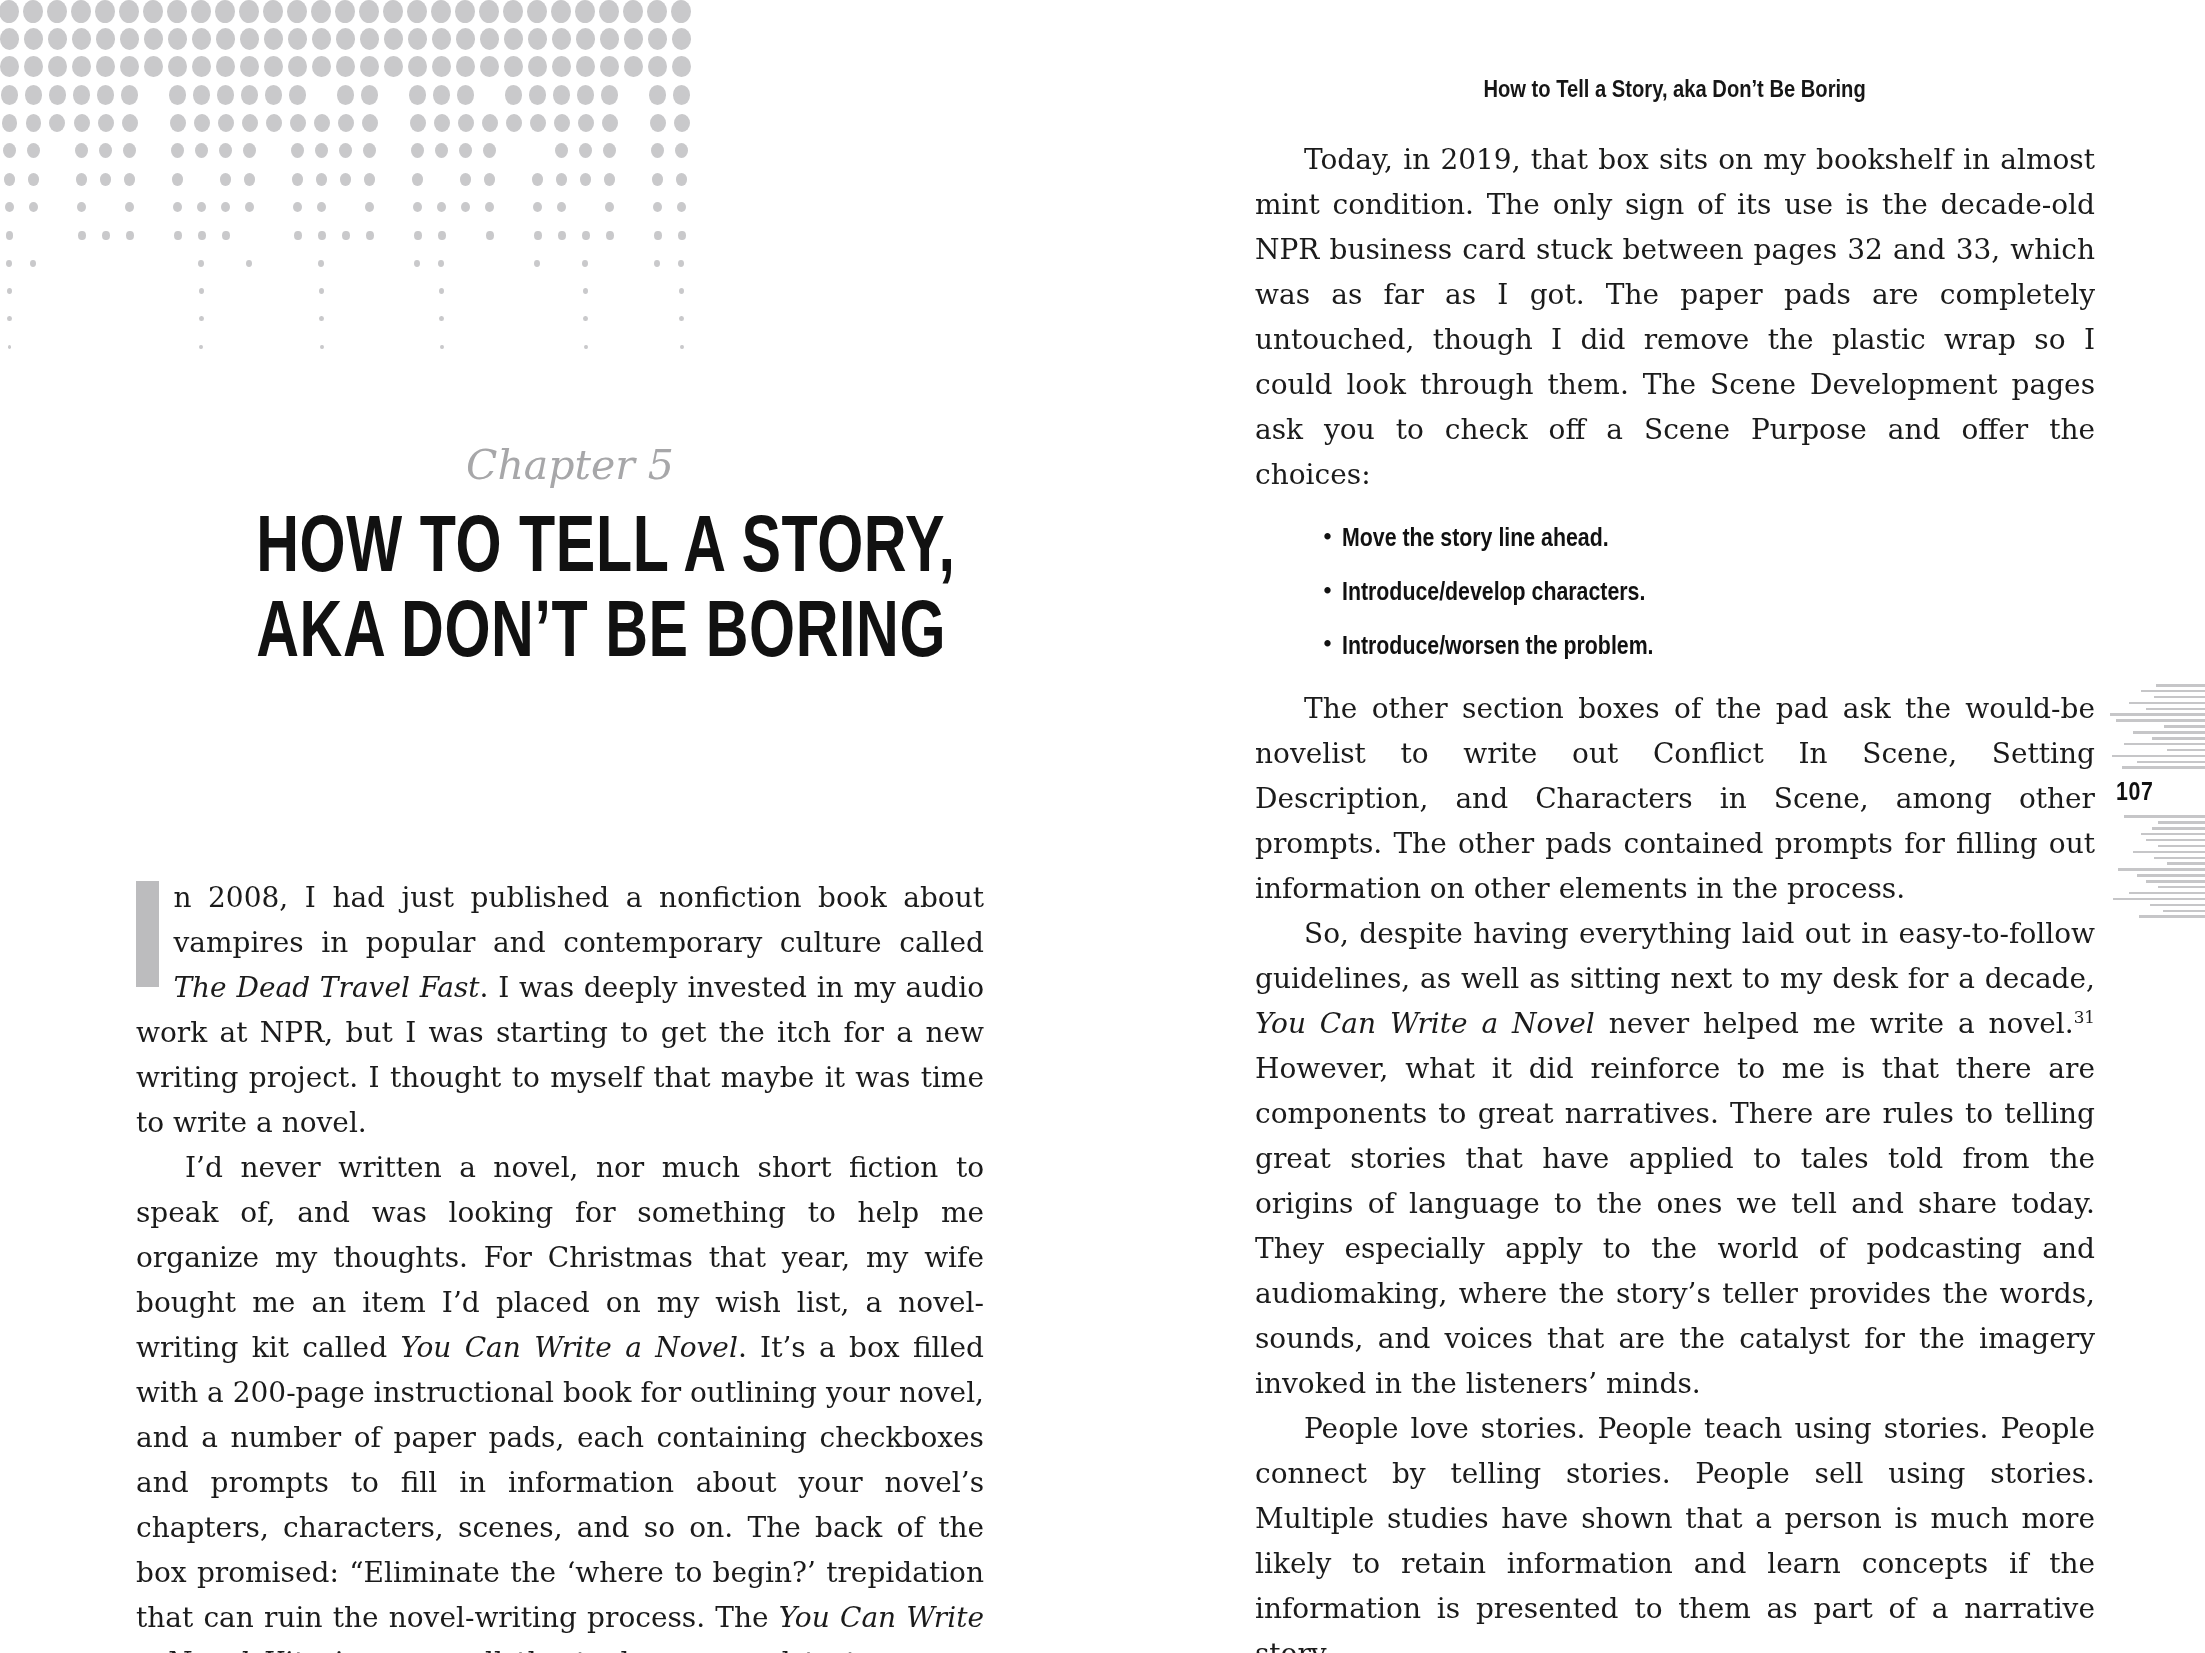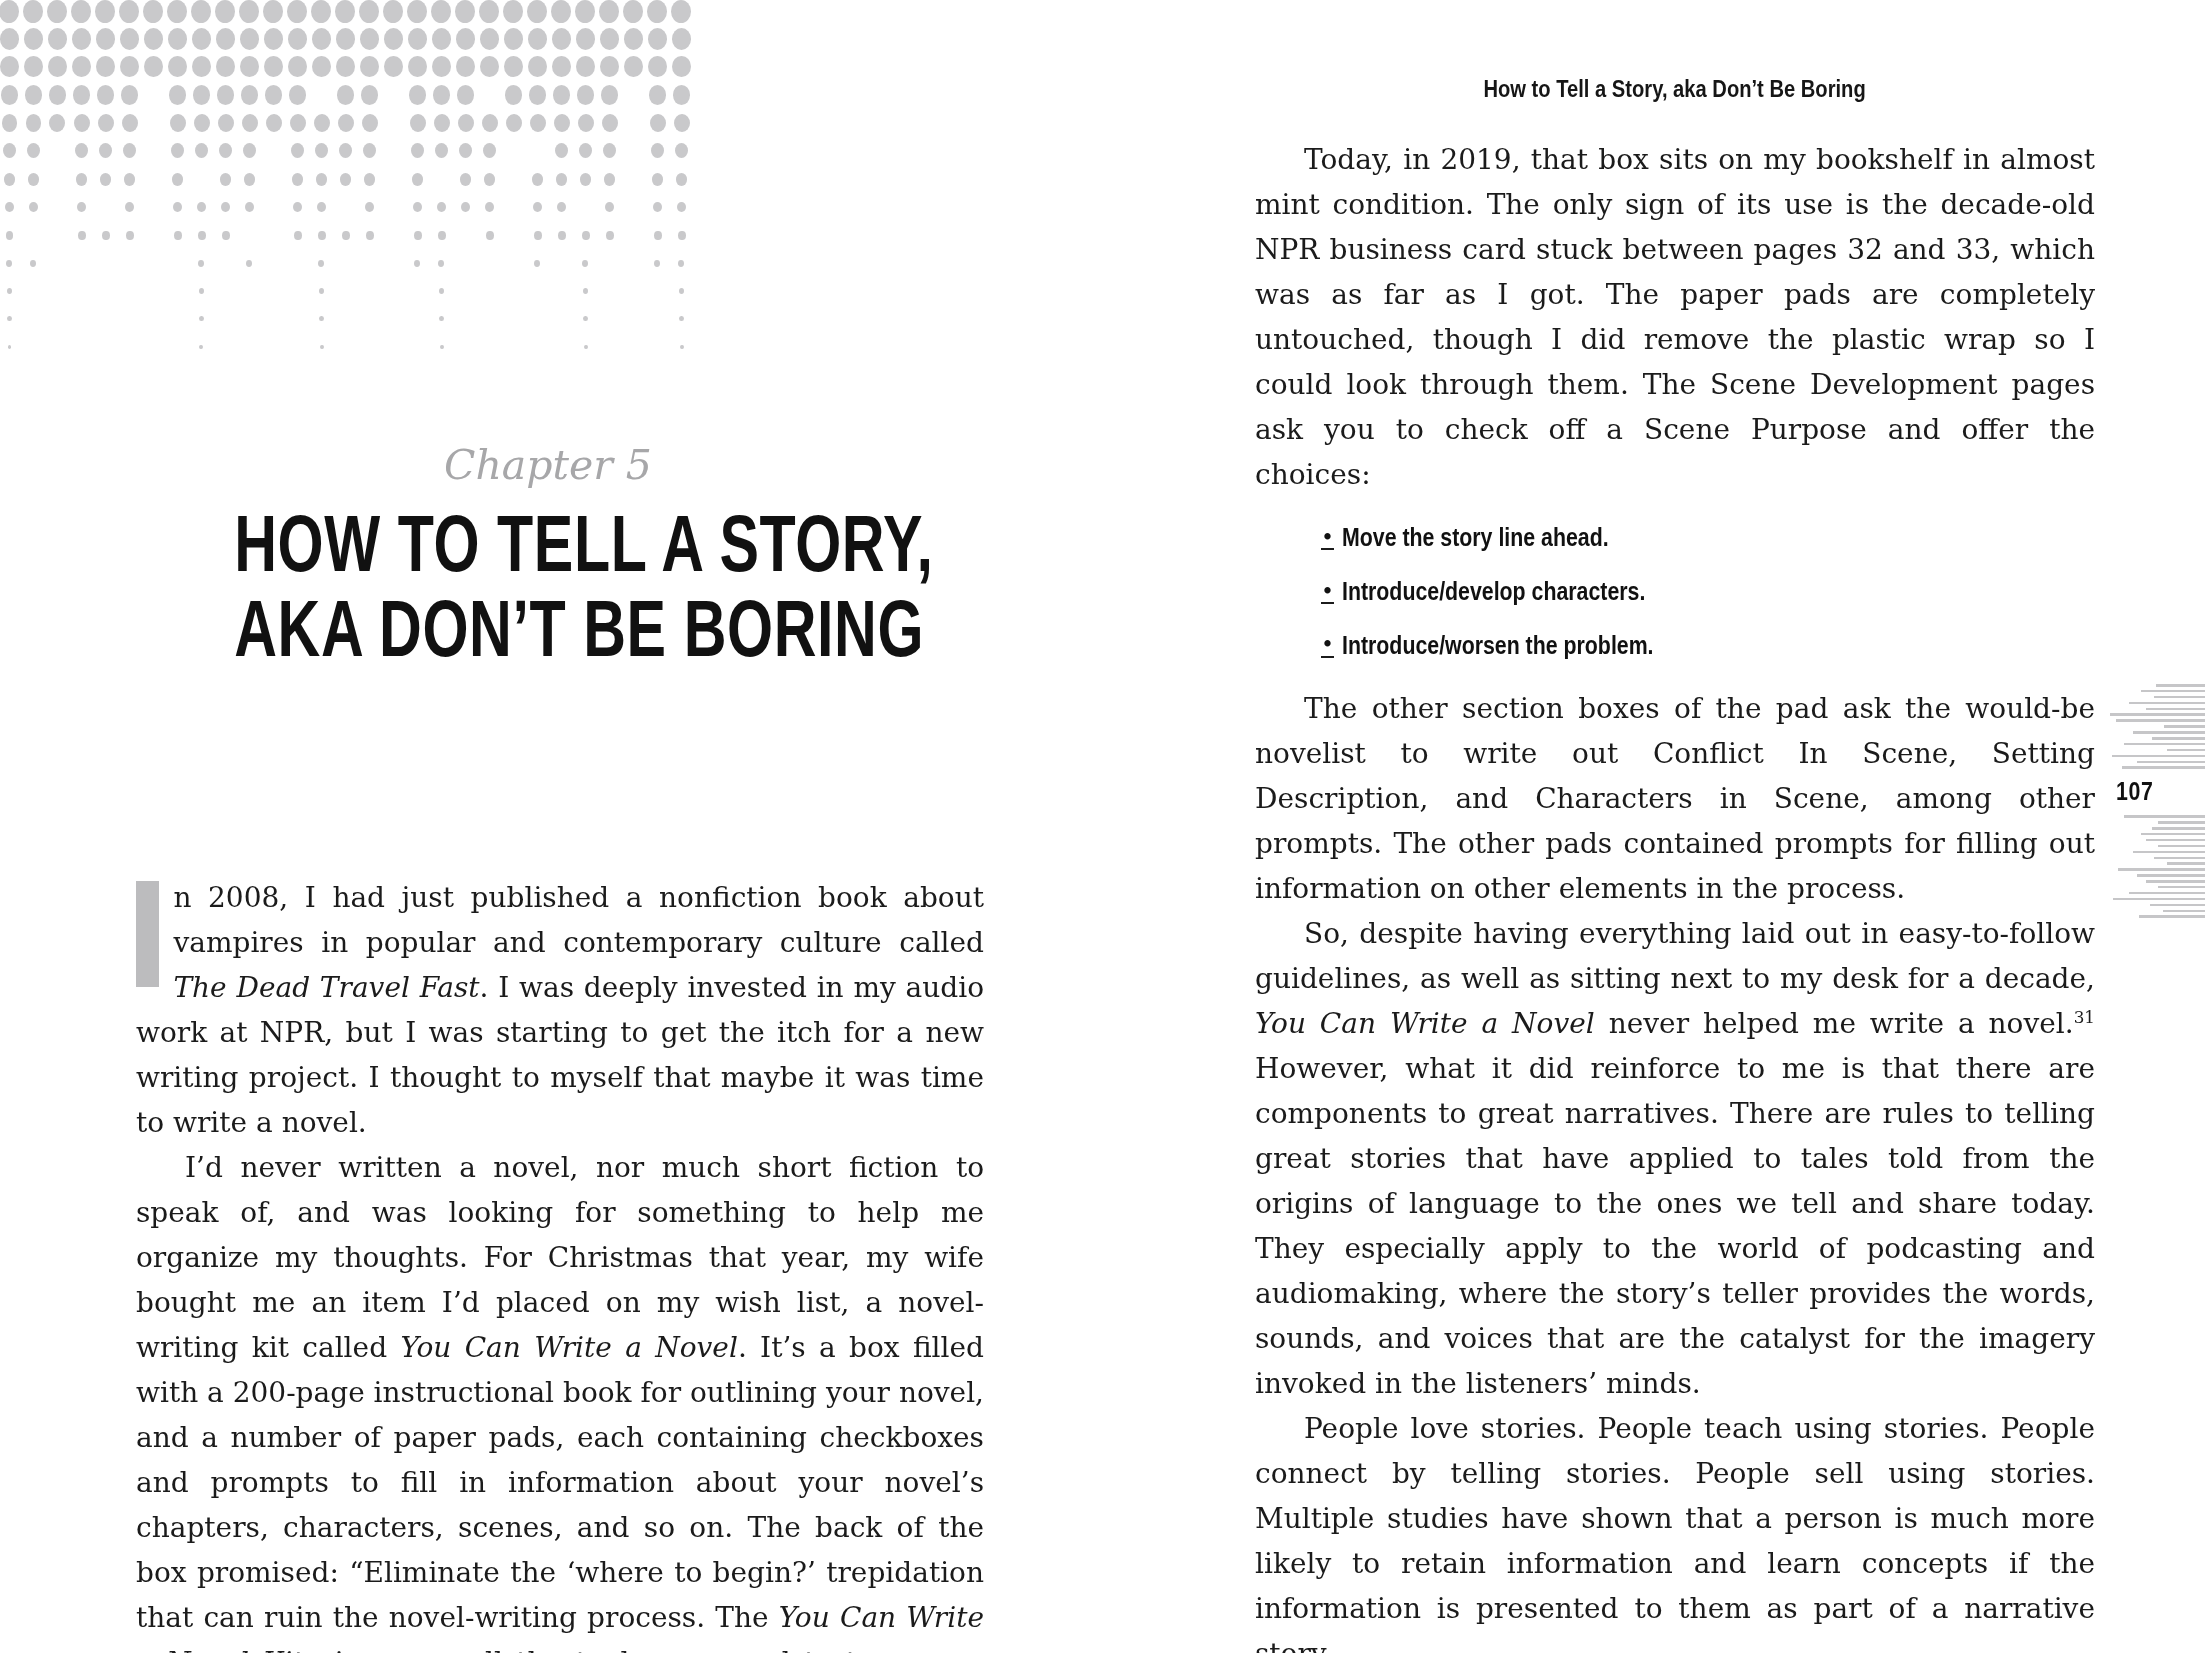--- a/index.html
+++ b/index.html
@@ -28,21 +28,21 @@
     font-weight: bold;
     display: inline-block;
     transform: scaleX(0.8);
   }
 
   
   .halftone { position: absolute; left: 0; top: 0; width: 704px; height: 390px; }
   .halftone .dot { position: absolute; border-radius: 50%; }
 
   .chapter-head {
-    position: absolute; left: 124px; top: 441px; width: 848px;
+    position: absolute; left: 146px; top: 441px; width: 848px;
     text-align: center;
   }
   .chapter-label {
     font-family: "DejaVu Serif", serif;
     font-style: italic;
     font-size: 41px;
     color: #a7a7a9;
     margin-bottom: 12px;
   }
   .chapter-title {
@@ -73,21 +73,21 @@
     color: #161616;
   }
   .running-head .condensed { transform: scaleX(0.84); transform-origin: 50% 50%; }
   .right-body { position: absolute; left: 1255px; top: 137px; width: 840px; }
 
   .bullets {
     display: flex;
     margin: 25.4px 0 25.4px 66px;
   }
   .bullets ul { list-style: none; margin: 0; padding: 0; }
-  .bullets .col-1 { width: 434px; text-decoration: underline; }
+  .bullets .col-1 { width: 434px; }
   .bullets li {
     margin: 0 0 23px 0;
     font-size: 26px;
     line-height: 30.5px;
     color: #111111;
     white-space: nowrap;
   }
   .bullets li:last-child { margin-bottom: 0; }
   .bullets li .condensed { transform: scaleX(0.82); transform-origin: left center; }
   .bullet-glyph { font-size: 22px; vertical-align: 1.7px; margin-right: 8.5px; }

